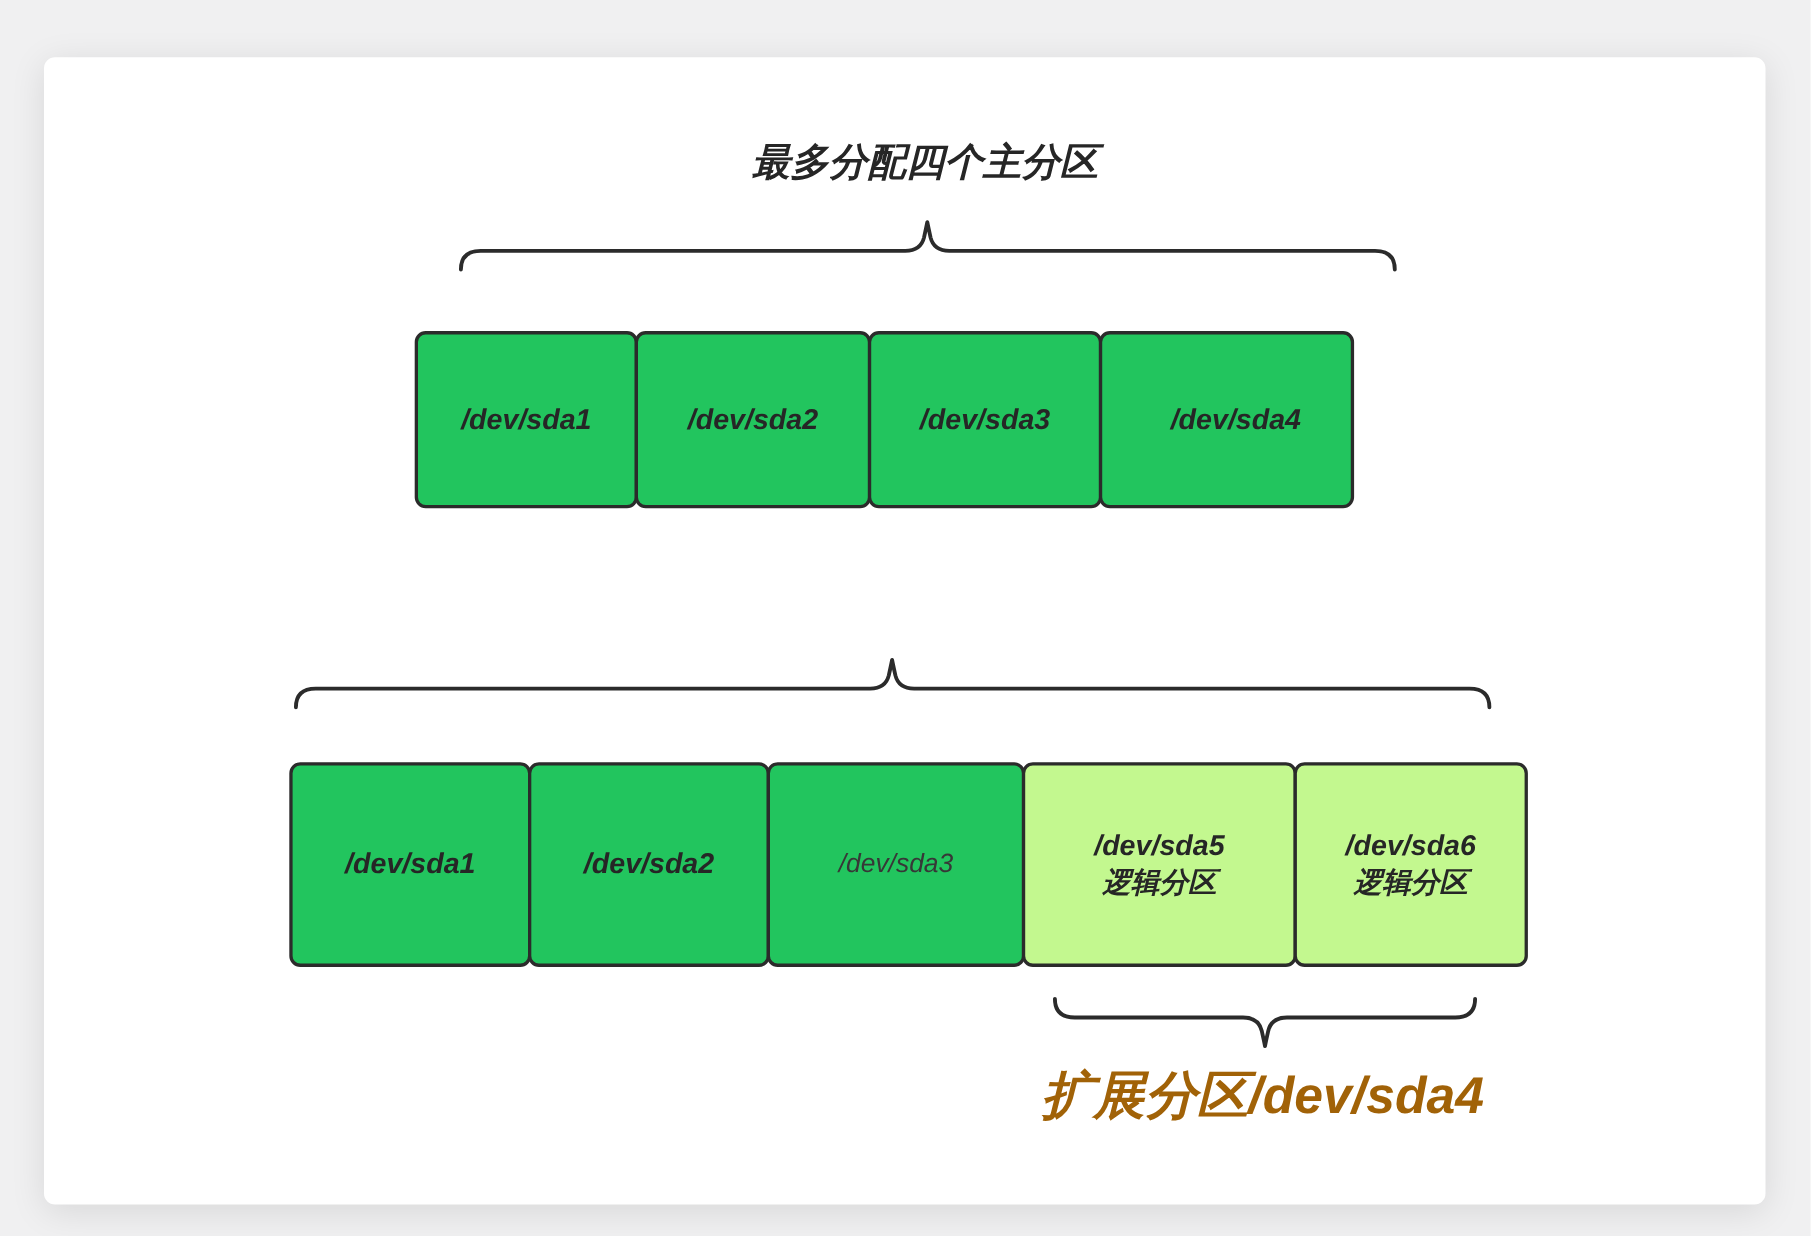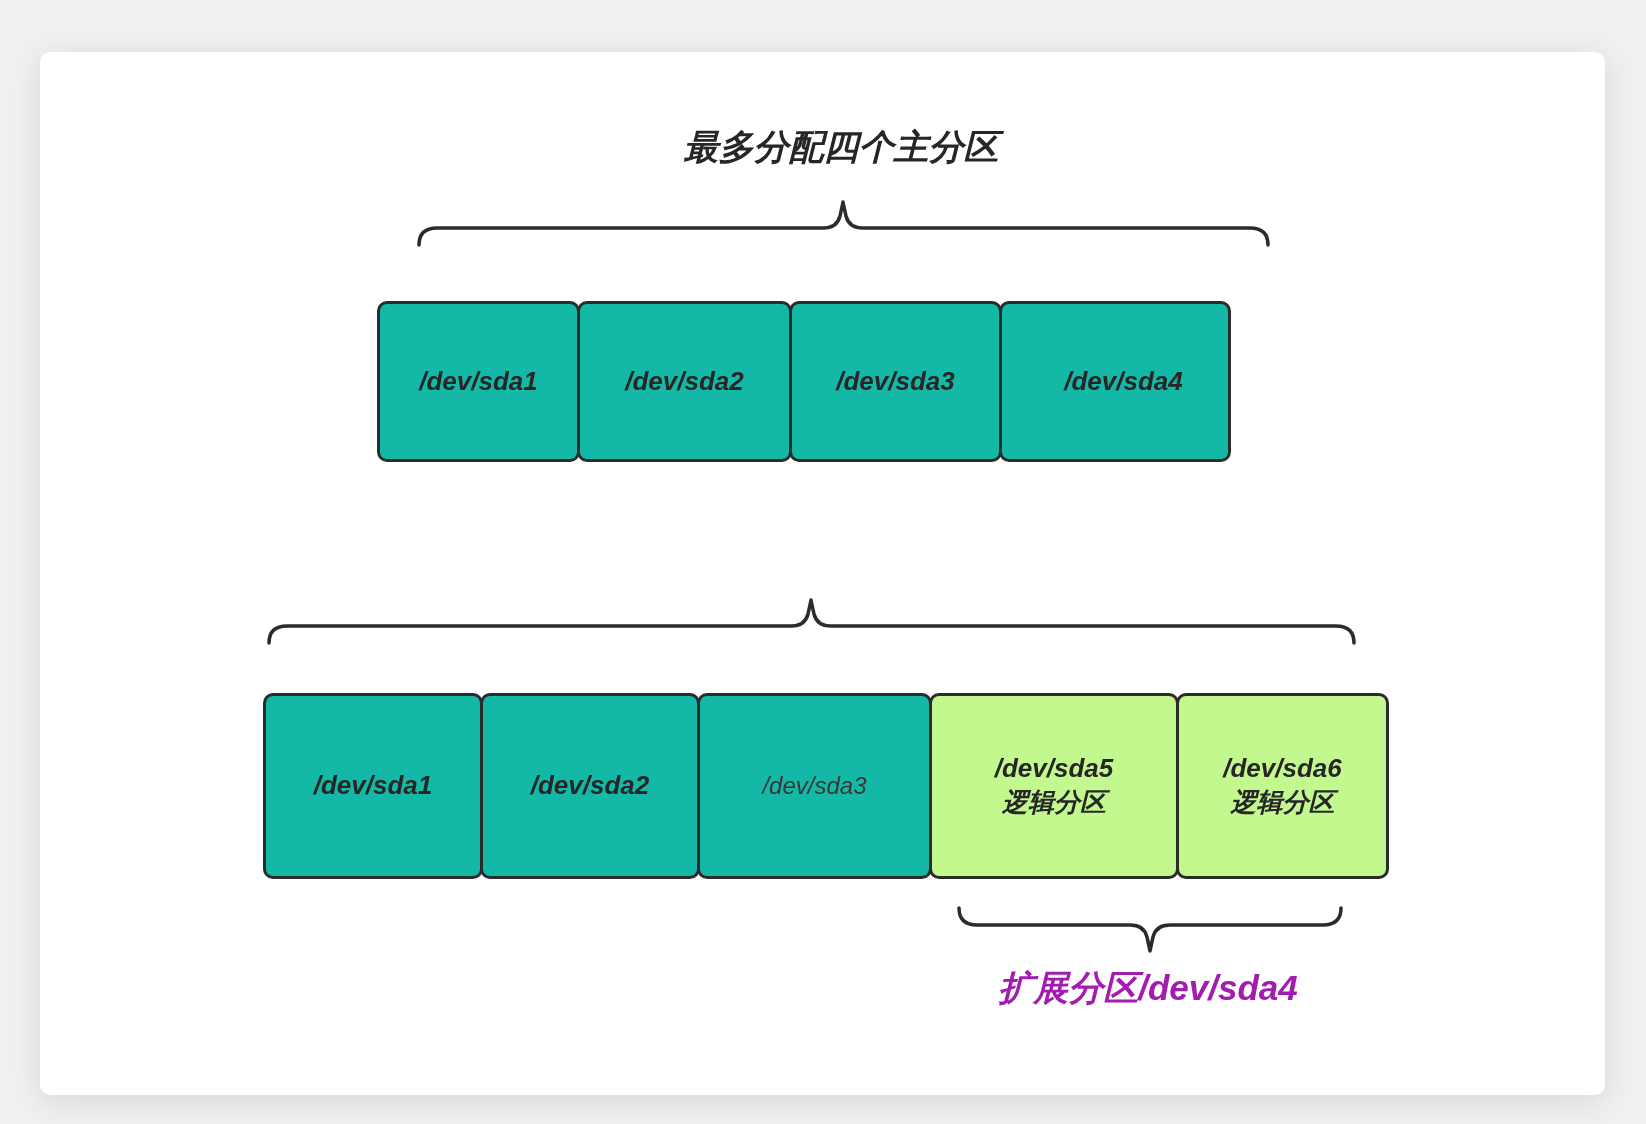--- a/index.html
+++ b/index.html
@@ -43,21 +43,21 @@
     stroke-width:3.5;
     stroke-linecap:round;
     stroke-linejoin:round;
   }
   .row{
     position:absolute;
     display:flex;
     align-items:stretch;
   }
   .pbox{
-    background:#14b8a6;
+    background:#22c55e;
     border:3px solid var(--stroke);
     border-radius:10px;
     display:flex;
     flex-direction:column;
     align-items:center;
     justify-content:center;
     font-size:26px;
     font-weight:700;
     line-height:1.3;
     text-align:center;
@@ -69,24 +69,24 @@
     font-size:24px;
     color:#373737;
   }
   .pbox.logical{
     background:var(--logical-fill);
   }
   .bottom-label{
     position:absolute;
     left:1108px;top:913px;
     transform:translateX(-50%);
-    font-size:35px;
+    font-size:47px;
     font-weight:700;
     white-space:nowrap;
-    color:#a21caf;
+    color:#a16207;
   }
 </style>
 </head>
 <body>
 
 <div class="card">
 
   <div class="title">最多分配四个主分区</div>
 
   <svg class="brace" style="left:375px;top:147px;" width="857" height="50" viewBox="0 0 857 50">

